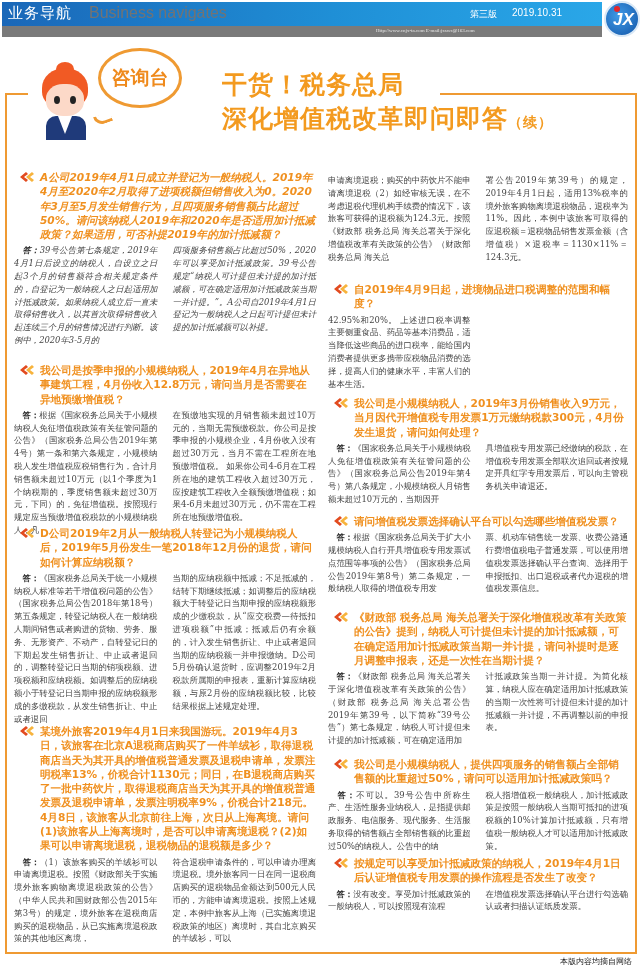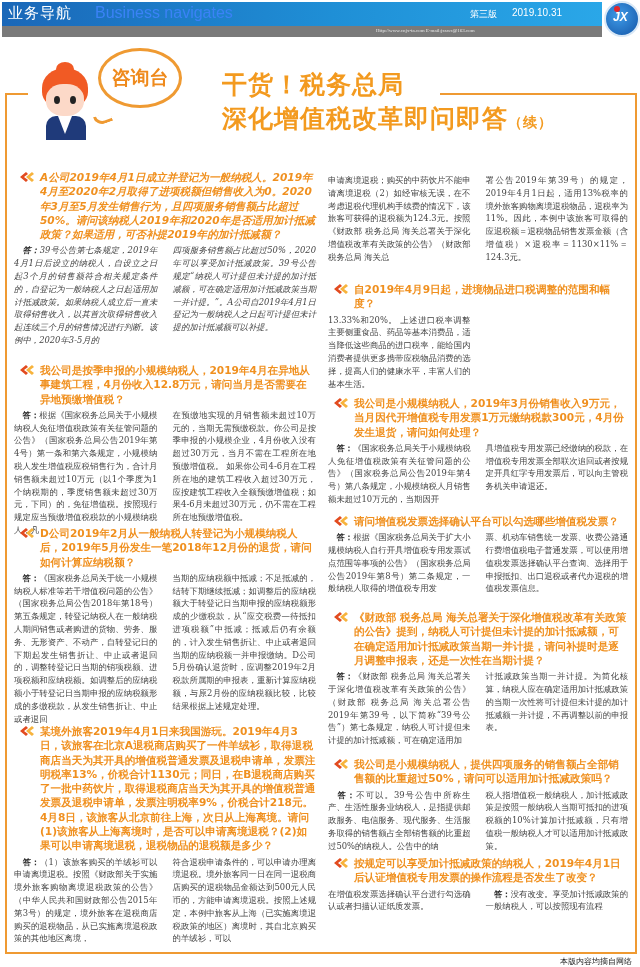--- a/index.html
+++ b/index.html
@@ -5,27 +5,27 @@
   * { margin: 0; padding: 0; box-sizing: border-box; }
   html, body { width: 640px; height: 967px; background: #fff; overflow: hidden; }
   body { position: relative; font-family: "DejaVu Serif", "Liberation Serif", serif; color: #333; }
 
   
   .hdr { position: absolute; left: 0; top: 0; width: 640px; height: 40px; padding-left: 27px; }
   .hdr-blue { position: absolute; left: 2px; top: 2px; width: 600px; height: 24px;
     background: linear-gradient(90deg, #1a67b8 0%, #1f8fd6 55%, #2aa7e8 100%); }
   .hdr-gray { position: absolute; left: 2px; top: 26px; width: 600px; height: 11px; background: #7a7a7a; }
   .hdr-title { position: absolute; left: 8px; top: 4px; color: #fff; font-family: "DejaVu Sans", sans-serif; font-size: 15px; letter-spacing: 1px; }
-  .hdr-en { position: absolute; left: 95px; top: 4px; color: #3b82f6; font-family: "Liberation Sans", sans-serif; font-size: 16px; }
+  .hdr-en { position: absolute; left: 89px; top: 4px; color: #737373; font-family: "Liberation Sans", sans-serif; font-size: 16px; }
   .hdr-issue { position: absolute; left: 470px; top: 8px; color: #fff; font-family: "DejaVu Sans", sans-serif; font-size: 9px; }
   .hdr-date { position: absolute; left: 512px; top: 7px; color: #fff; font-family: "Liberation Sans", sans-serif; font-size: 10px; }
   .hdr-url { position: absolute; left: 376px; top: 28px; color: #e8e8e8; font-family: "Liberation Serif", serif; font-size: 5px; }
   .logo { position: absolute; left: 604px; top: 1px; width: 36px; height: 36px; border-radius: 50%;
     background: radial-gradient(circle at 40% 40%, #3f9be8, #1355a6); border: 2px solid #d9e8f6; }
-  .logo-text { position: absolute; left: 7px; top: 7px; color: #fff; font-family: "Liberation Sans", sans-serif; font-weight: bold; font-size: 12px; font-style: italic; text-align: center; }
+  .logo-text { position: absolute; left: 7px; top: 7px; color: #fff; font-family: "Liberation Sans", sans-serif; font-weight: bold; font-size: 17px; font-style: italic; text-align: center; }
   .logo-dot { position: absolute; left: 8px; top: 3px; width: 6px; height: 6px; border-radius: 50%; background: #e3262b; }
 
   
   .frame { position: absolute; border: 2px solid #ef9a32; }
   .frame-main { left: 5px; top: 94px; width: 632px; height: 860px; border-top: none; }
   .frame-top-left { position: absolute; left: 5px; top: 93px; width: 23px; height: 2px; background: #ef9a32; }
   .frame-top-right { position: absolute; left: 440px; top: 93px; width: 197px; height: 2px; background: #ef9a32; }
 
   
   .mascot { position: absolute; left: 34px; top: 62px; width: 62px; height: 80px; }
@@ -158,21 +158,21 @@
 
 <div class="qa" style="left:328px; top:282px; width:300px;">
   <div class="q">
     <svg class="q-icon" viewBox="0 0 14 10">
         <path d="M6 0 L0 5 L6 10 L8 8 L4 5 L8 2 Z" fill="#e24b1f"></path>
         <path d="M12 0 L6 5 L12 10 L14 8 L10 5 L14 2 Z" fill="#f7b33c"></path>
       </svg>
     <span>自2019年4月9日起，进境物品进口税调整的范围和幅度？</span>
   </div>
   <div class="cols">
-    <div class="col">13.33%和20%。 上述进口税率调整主要侧重食品、药品等基本消费品，适当降低这些商品的进口税率，能给国内消费者提供更多携带应税物品消费的选择，提高人们的健康水平，丰富人们的基本生活。</div>
+    <div class="col">42.95%和20%。 上述进口税率调整主要侧重食品、药品等基本消费品，适当降低这些商品的进口税率，能给国内消费者提供更多携带应税物品消费的选择，提高人们的健康水平，丰富人们的基本生活。</div>
   </div>
 </div>
 
 <div class="qa" style="left:328px; top:396px; width:300px;">
   <div class="q">
     <svg class="q-icon" viewBox="0 0 14 10">
         <path d="M6 0 L0 5 L6 10 L8 8 L4 5 L8 2 Z" fill="#e24b1f"></path>
         <path d="M12 0 L6 5 L12 10 L14 8 L10 5 L14 2 Z" fill="#f7b33c"></path>
       </svg>
     <span>我公司是小规模纳税人，2019年3月份销售收入9万元，当月因代开增值税专用发票1万元缴纳税款300元，4月份发生退货，请问如何处理？</span>
@@ -227,18 +227,18 @@
 
 <div class="qa" style="left:328px; top:856px; width:300px;">
   <div class="q">
     <svg class="q-icon" viewBox="0 0 14 10">
         <path d="M6 0 L0 5 L6 10 L8 8 L4 5 L8 2 Z" fill="#e24b1f"></path>
         <path d="M12 0 L6 5 L12 10 L14 8 L10 5 L14 2 Z" fill="#f7b33c"></path>
       </svg>
     <span>按规定可以享受加计抵减政策的纳税人，2019年4月1日后认证增值税专用发票的操作流程是否发生了改变？</span>
   </div>
   <div class="cols">
+    <div class="col"> <span class="ans-label">答：</span><span>没有改变。享受加计抵减政策的一般纳税人，可以按照现有流程</span></div>
     <div class="col">在增值税发票选择确认平台进行勾选确认或者扫描认证纸质发票。</div>
-    <div class="col"> <span class="ans-label">答：</span><span>没有改变。享受加计抵减政策的一般纳税人，可以按照现有流程</span></div>
   </div>
 </div>
 
 <div class="footer-note">本版内容均摘自网络</div>
 
 </body></html>

